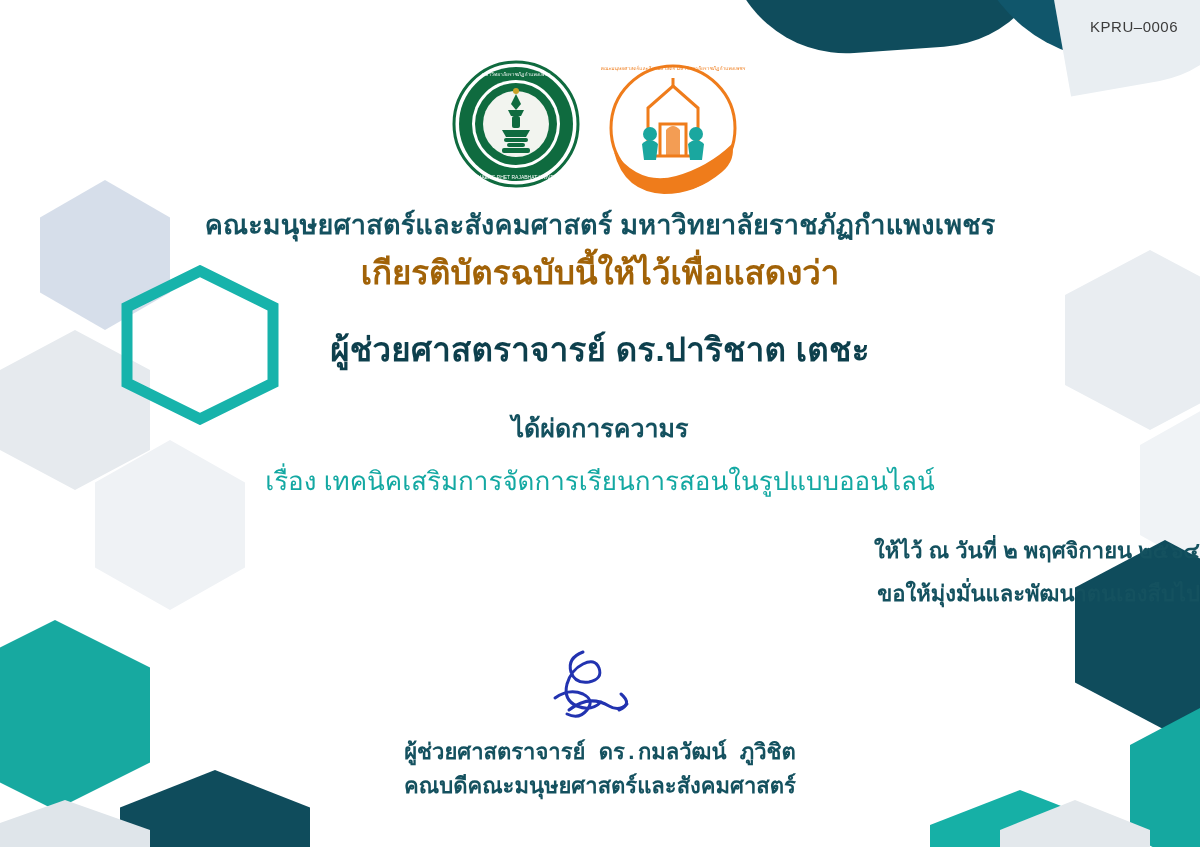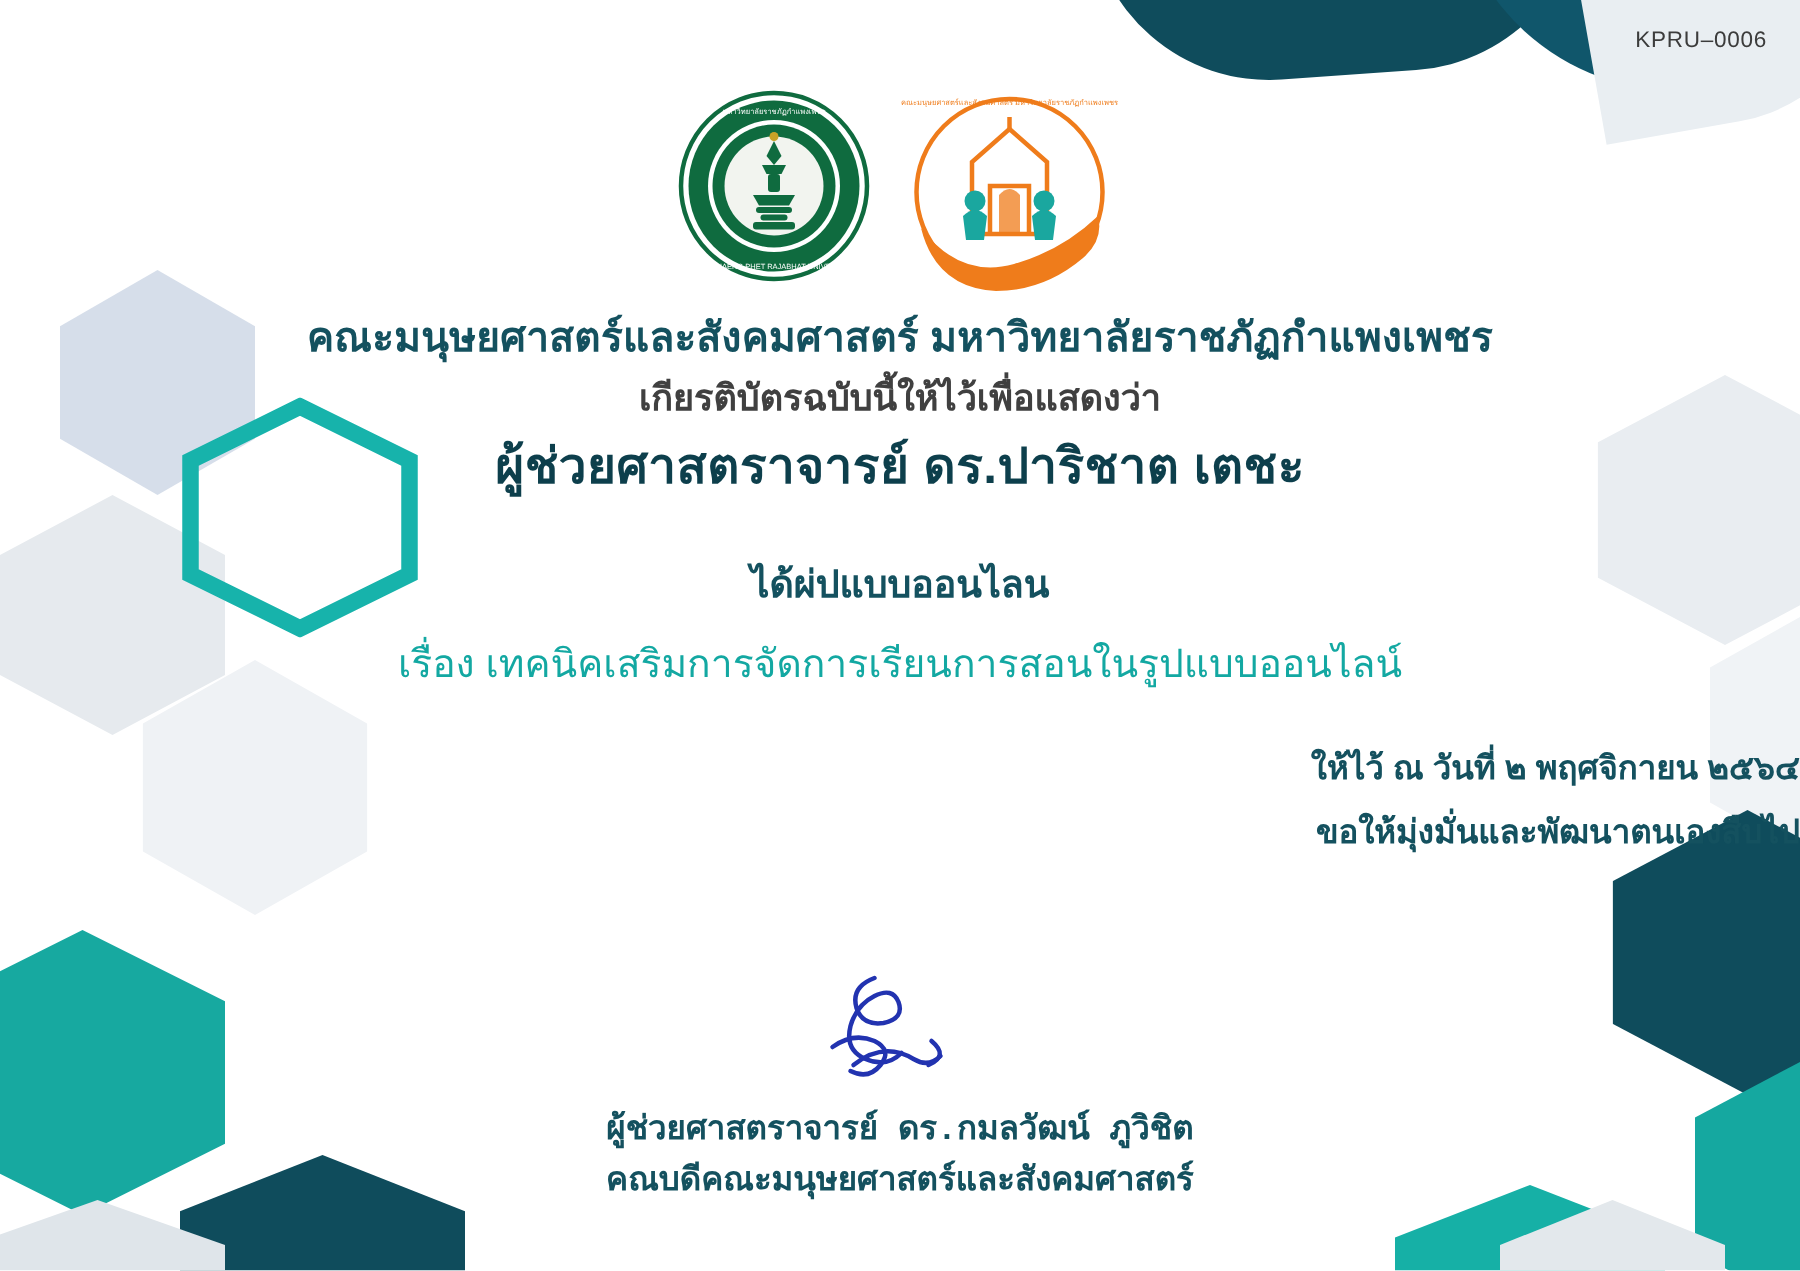--- a/index.html
+++ b/index.html
@@ -150,30 +150,31 @@
     color: #14515f;
   }
   .line-org {
     font-size: 27px;
     font-weight: bold;
     color: #14515f;
     letter-spacing: .2px;
     line-height: 1.5;
   }
   .line-sub {
-    font-size: 24px;
-    font-weight: bold;
-    color: #404040;
+    font-size: 33px;
+    font-weight: bold;
+    color: #a16207;
     line-height: 1.5;
     margin-top: 2px;
   }
   .line-name {
     font-size: 33px;
     font-weight: bold;
     color: #0d3f4c;
+    margin-top: 26px;
     letter-spacing: .3px;
   }
   .line-passed {
     font-size: 25px;
     font-weight: bold;
     color: #14515f;
     margin-top: 32px;
   }
   .line-project {
     font-size: 26px;
@@ -311,21 +312,21 @@
         <text x="75" y="10" text-anchor="middle" font-size="5" fill="#ef7c1b" font-family="'Liberation Sans', sans-serif">คณะมนุษยศาสตร์และสังคมศาสตร์   มหาวิทยาลัยราชภัฏกำแพงเพชร</text>
       </svg>
     </div>
 
   </div>
 
   <div class="content">
     <div class="line-org">คณะมนุษยศาสตร์และสังคมศาสตร์  มหาวิทยาลัยราชภัฏกำแพงเพชร</div>
     <div class="line-sub">เกียรติบัตรฉบับนี้ให้ไว้เพื่อแสดงว่า</div>
     <div class="line-name">ผู้ช่วยศาสตราจารย์ ดร.ปาริชาต เตชะ</div>
-    <div class="line-passed">ได้ผ่ปแบบออนไลน</div>
+    <div class="line-passed">ได้ผ่ดการความร</div>
     <div class="line-topic">เรื่อง เทคนิคเสริมการจัดการเรียนการสอนในรูปแบบออนไลน์</div>
     <div class="line-date">ให้ไว้ ณ วันที่ ๒ พฤศจิกายน ๒๕๖๔</div>
     <div class="line-wish">ขอให้มุ่งมั่นและพัฒนาตนเองสืบไป</div>
   </div>
 
   <div class="signature">
     <svg width="150" height="95" viewBox="0 0 150 95">
       <g fill="none" stroke="#2233b0" stroke-width="3" stroke-linecap="round">
         <path d="M58 12 q-16 6 -12 20 q4 12 18 10 q14 -3 10 -14 q-4 -10 -16 -4 q-12 6 -16 20 q-4 16 10 22 q14 6 24 -4"></path>
         <path d="M30 58 q14 -10 28 -4 q12 6 4 16 q-8 10 -20 4"></path>

